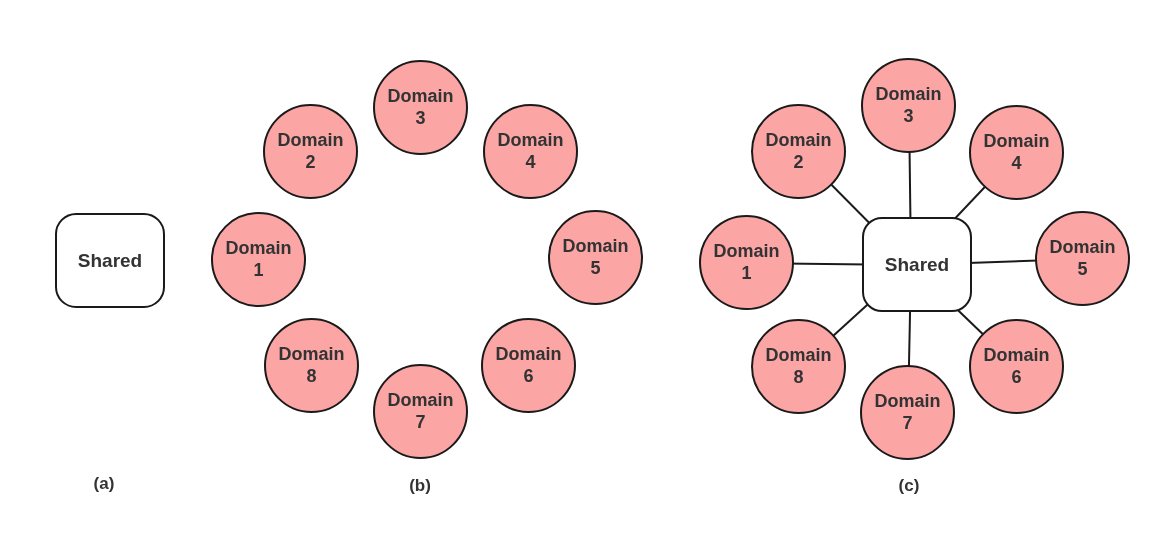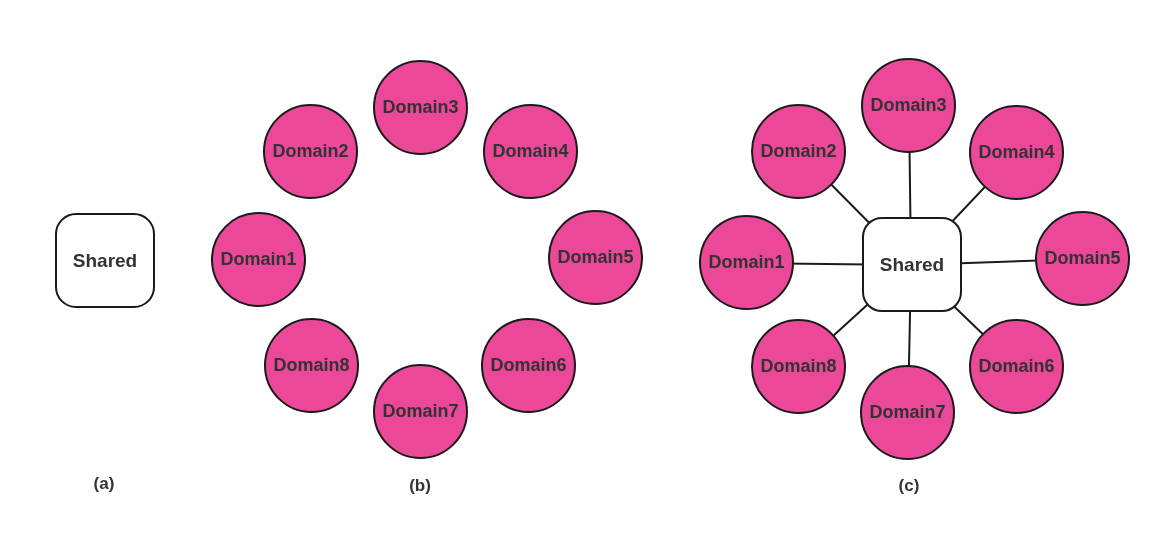--- a/index.html
+++ b/index.html
@@ -9,31 +9,31 @@
     background:var(--background,#ffffff);
     font-family:"Liberation Sans",sans-serif;
     overflow:hidden;
   }
   .node{
     position:absolute;
     width:95px;height:95px;
     box-sizing:border-box;
     border:2px solid var(--node_border,#1a1a1a);
     border-radius:50%;
-    background:#ec4899;
-    display:flex;flex-direction:row;
+    background:#fca5a5;
+    display:flex;flex-direction:column;
     align-items:center;justify-content:center;
     font-weight:bold;font-size:18px;line-height:1.18;
     color:var(--node_text,#333333);
     z-index:2;
     text-align:center;
   }
   .shared-rect{
     position:absolute;
-    width:100px;height:95px;
+    width:110px;height:95px;
     box-sizing:border-box;
     border:2px solid var(--node_border,#1a1a1a);
     border-radius:21px;
     background:#fff;
     display:flex;align-items:center;justify-content:center;
     font-weight:bold;font-size:19px;
     color:var(--node_text,#333333);
     z-index:2;
   }
   .caption{

